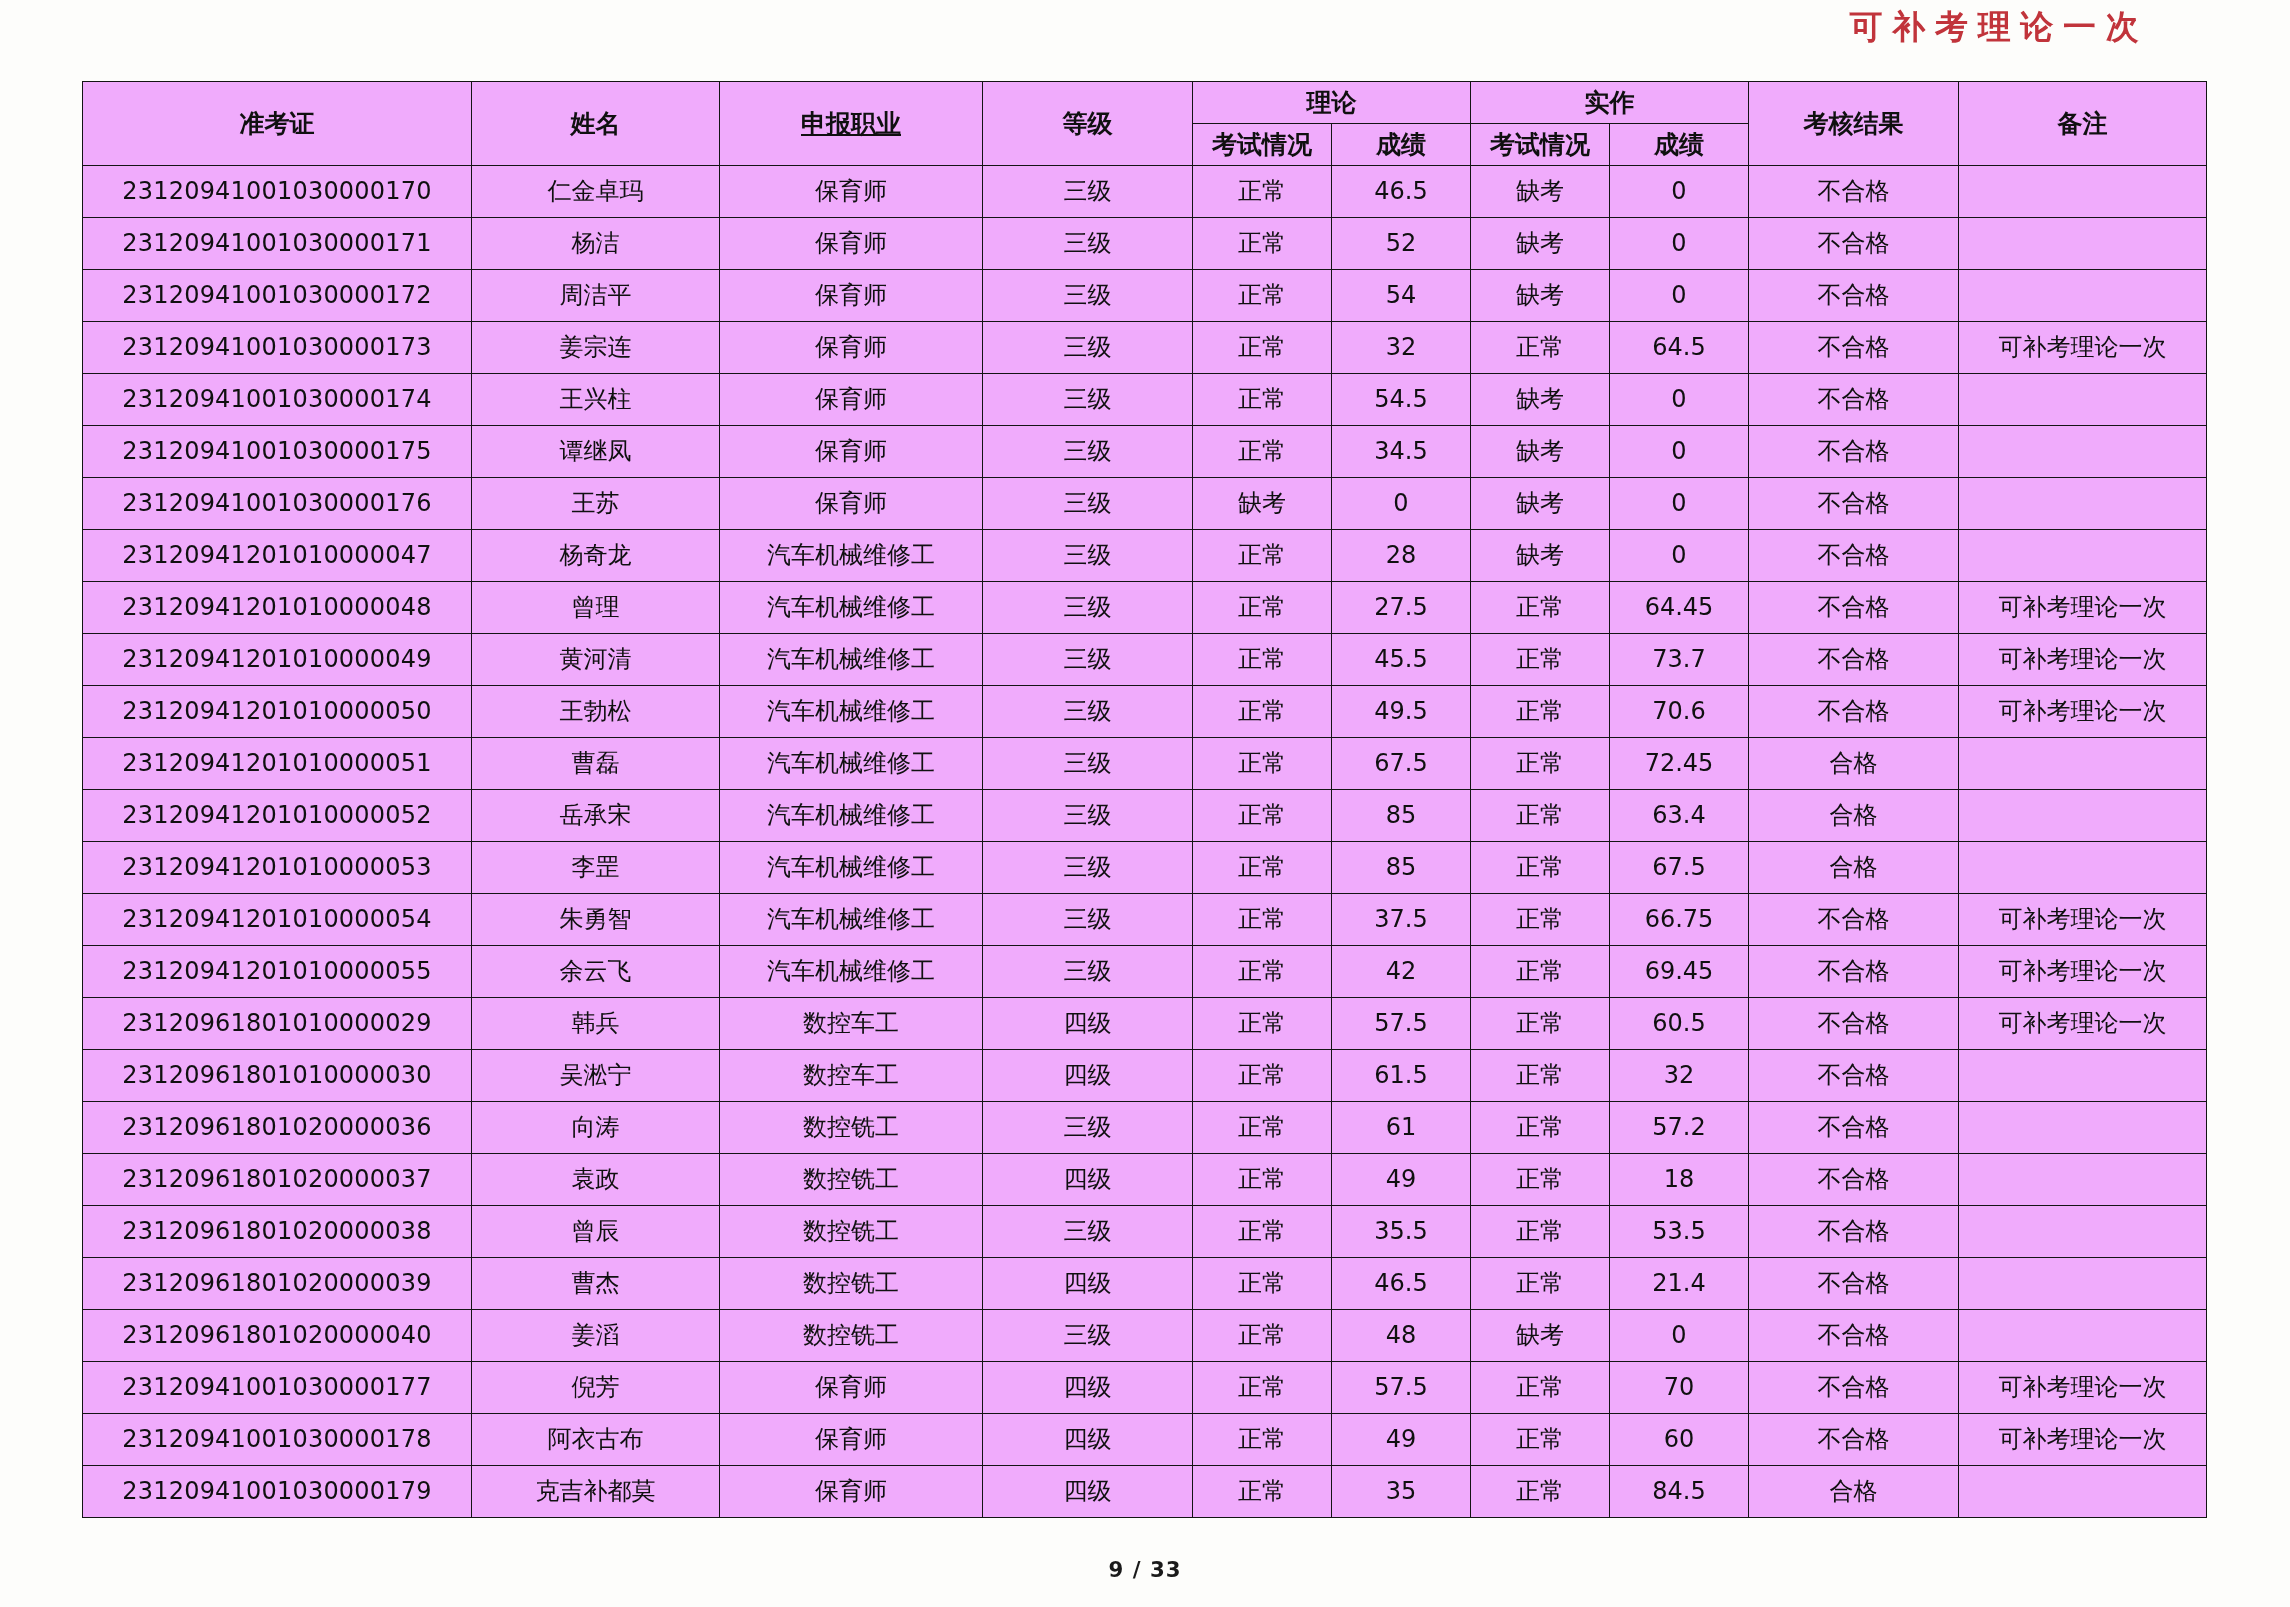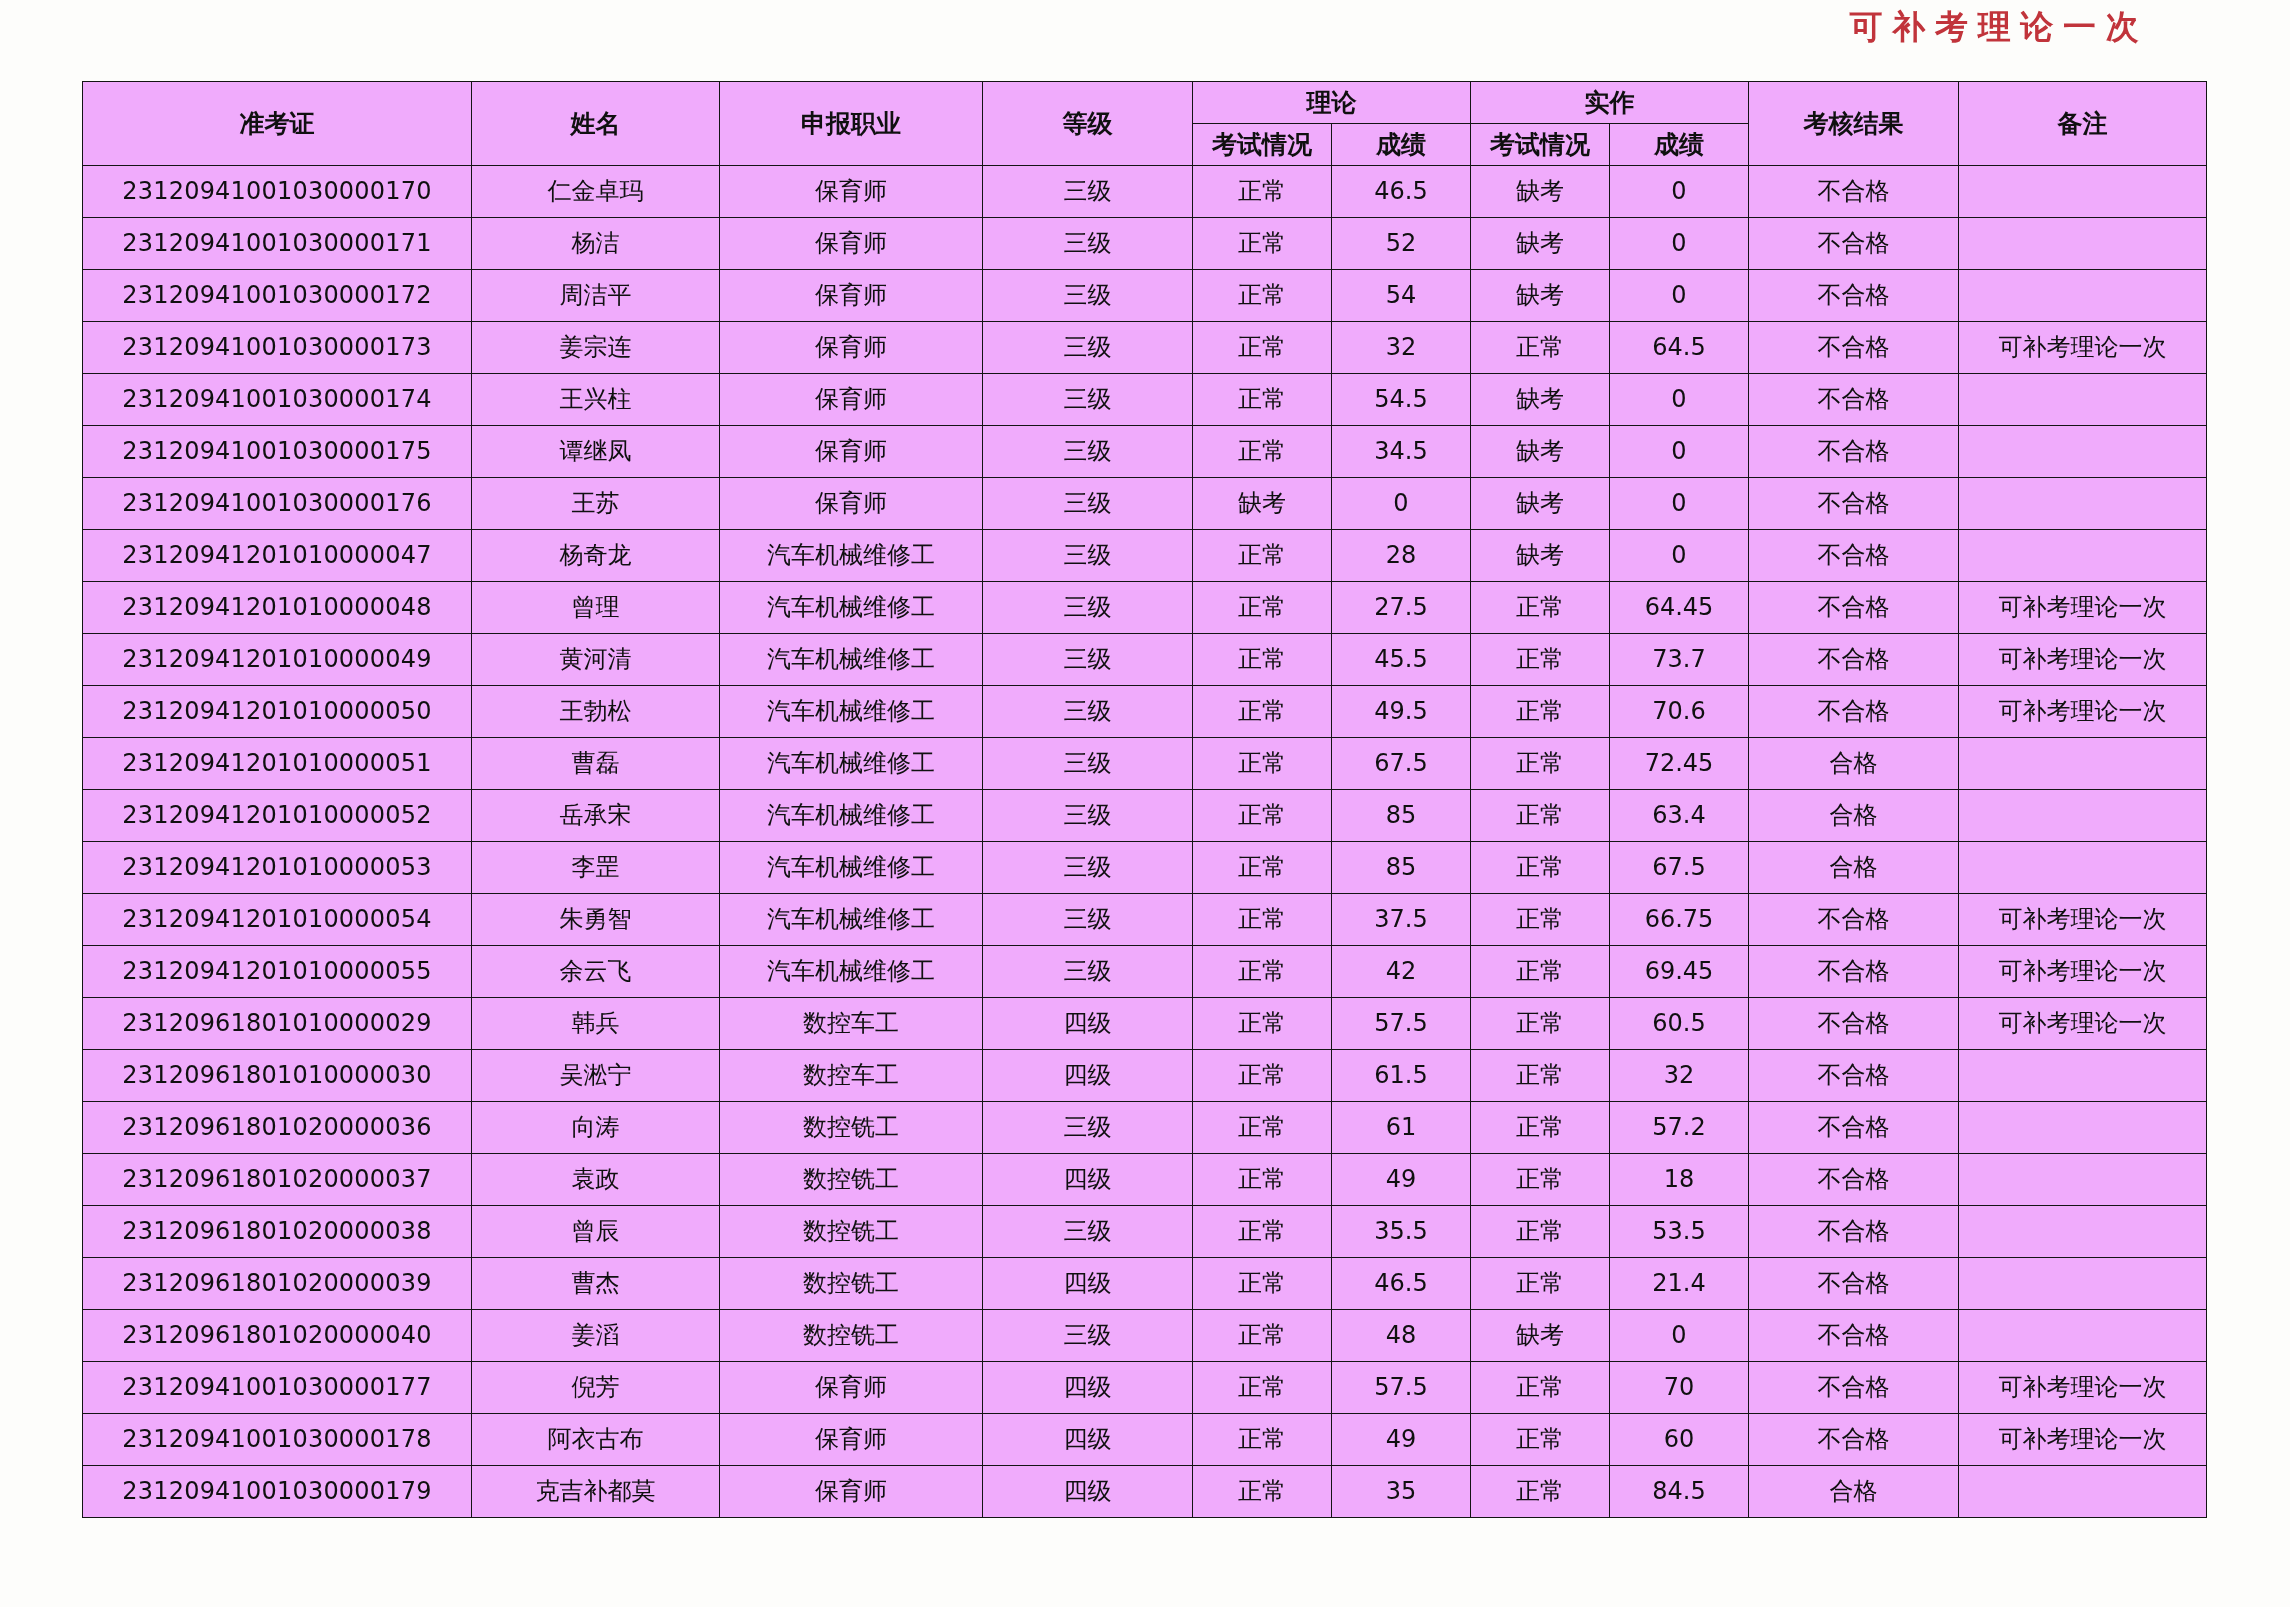--- a/index.html
+++ b/index.html
@@ -62,21 +62,21 @@
     line-height: 1.1;
     white-space: nowrap;
   }
   table.main th {
     font-weight: bold;
     font-size: 25px;
     height: 41px;
   }
   .c-admit { width: 388px; }
   .c-name { width: 247px; }
-  .c-occ { width: 262px; }
+  .c-occ { width: 262px; text-decoration: underline; }
   .c-level { width: 209px; }
   .c-tstat { width: 257px; }
   .c-tscore { width: 141px; }
   .c-pstat { width: 257px; }
   .c-pscore { width: 141px; }
   .c-result { width: 209px; }
   .c-remark { width: 247px; }
 
   td.admit { font-size: 24px; letter-spacing: 0.2px; }
   td.name { font-size: 25px; }
@@ -432,14 +432,15 @@
             <td class="tscore">35</td>
             <td class="pstat">正常</td>
             <td class="pscore">84.5</td>
             <td class="result">合格</td>
             <td class="remark"></td>
           </tr>
         </tbody>
     </table>
   </div>
 
+  <div class="footer">9 / 33</div>
 </div>
 
 
 </body></html>

